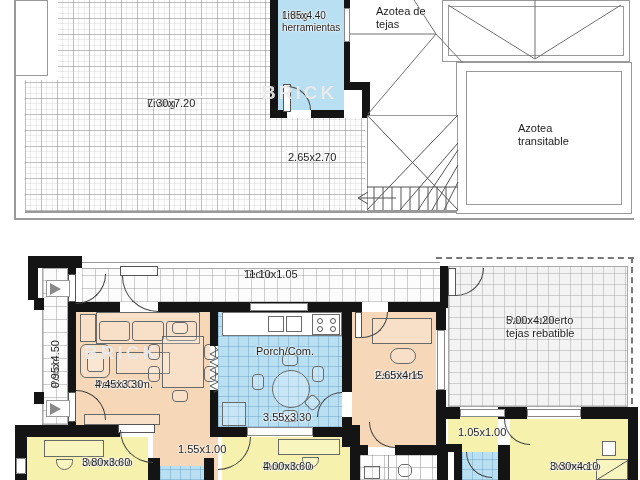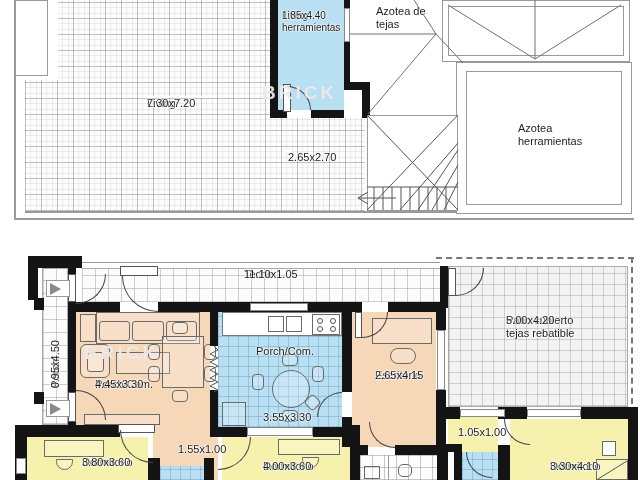--- a/index.html
+++ b/index.html
@@ -247,21 +247,21 @@
     <span class="dims">7.30x7.20</span>
   </div>
   <div class="lbl" style="left:282px;top:10px;width:64px;font-size:10px;">
     <span class="nm">Living herramientas</span>
     <span class="dims">1.85x4.40</span>
   </div>
   <div class="lbl" style="left:376px;top:5px;width:52px;">
     <span class="nm">Azotea de tejas</span>
   </div>
   <div class="lbl" style="left:518px;top:122px;width:70px;">
-    <span class="nm">Azotea herramientas</span>
+    <span class="nm">Azotea transitable</span>
   </div>
   <div class="lbl whitebox" style="left:284px;top:150px;">
     <span class="dims">2.65x2.70</span>
   </div>
   <div class="lbl" style="left:244px;top:268px;width:70px;">
     <span class="nm">Techo</span>
     <span class="dims">11.10x1.05</span>
   </div>
   <div style="left:41px;top:316px;width:28px;height:72px;display:flex;justify-content:center;gap:1px;align-items:flex-end;">
     <span class="vtxt">Porch</span>

